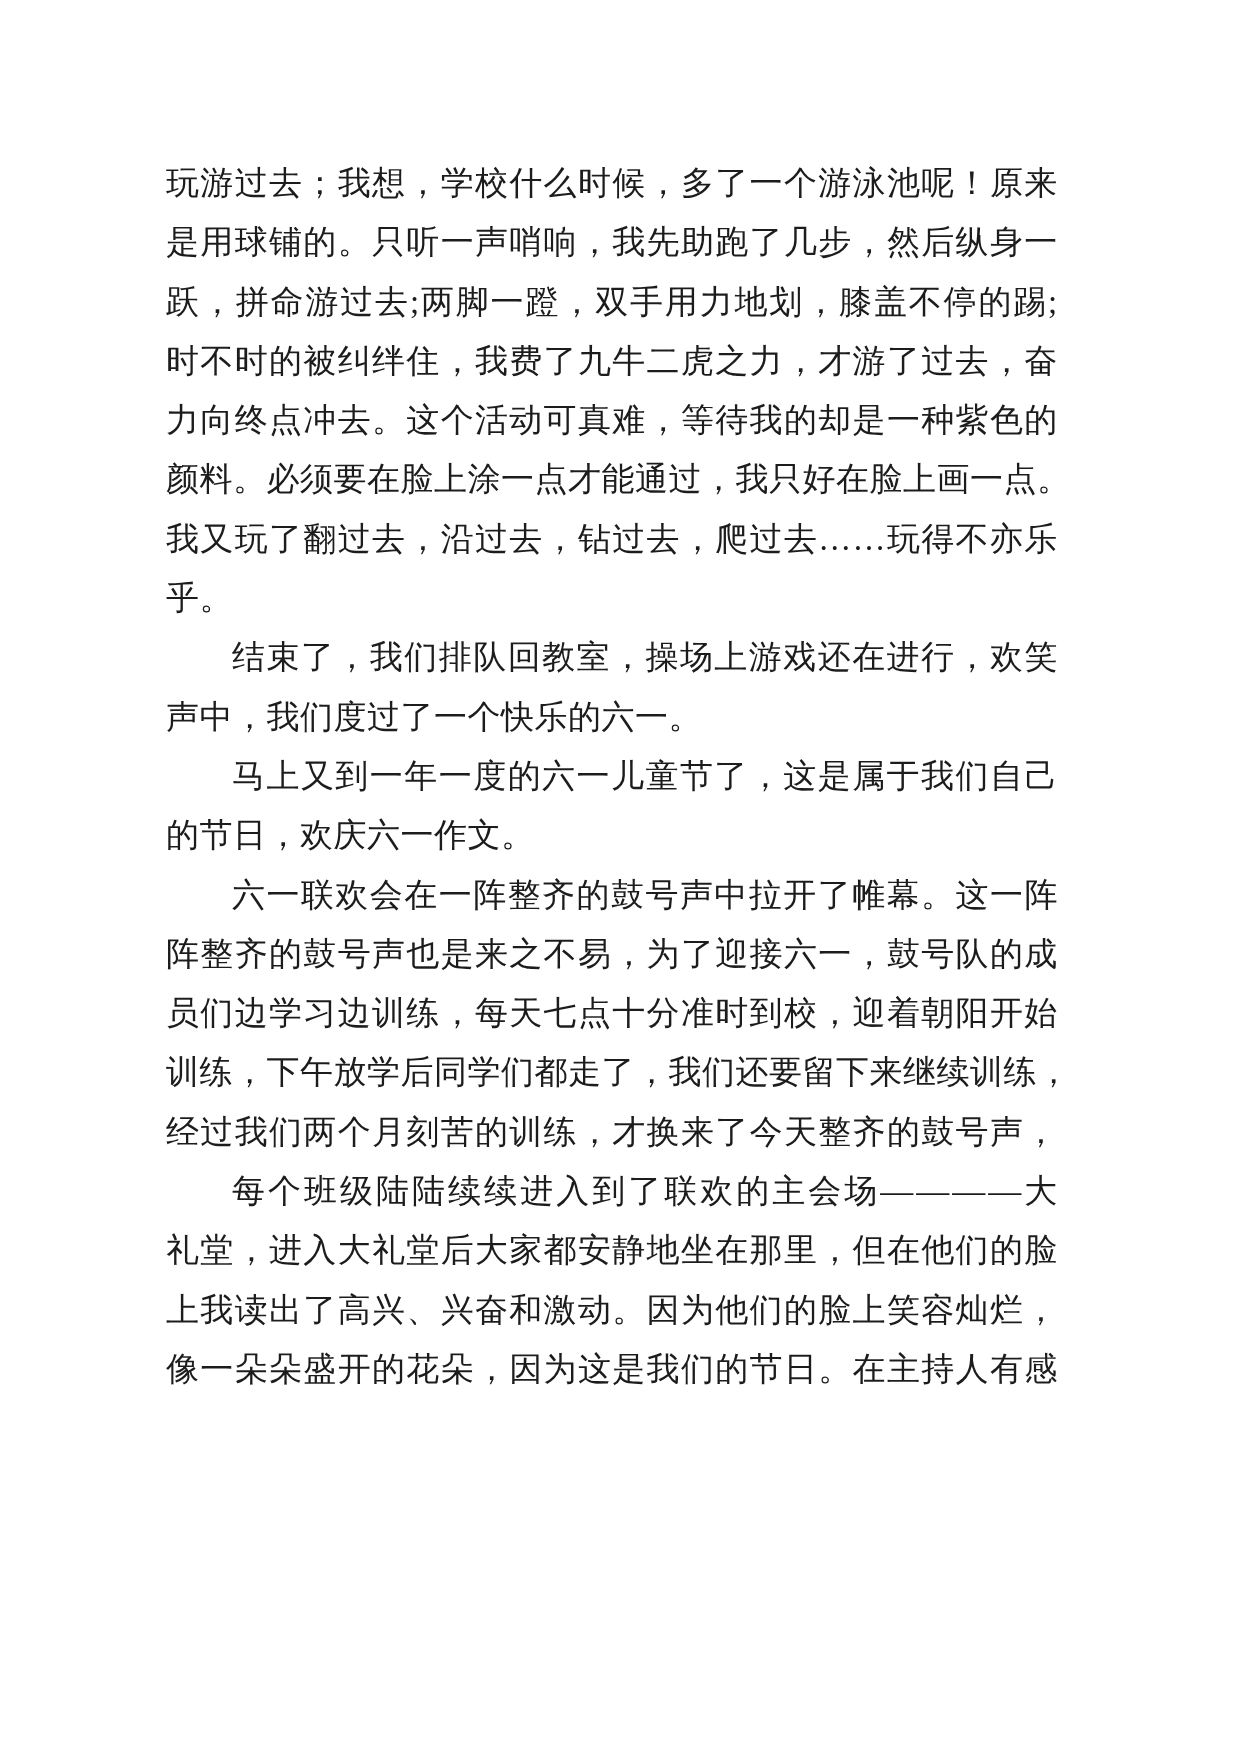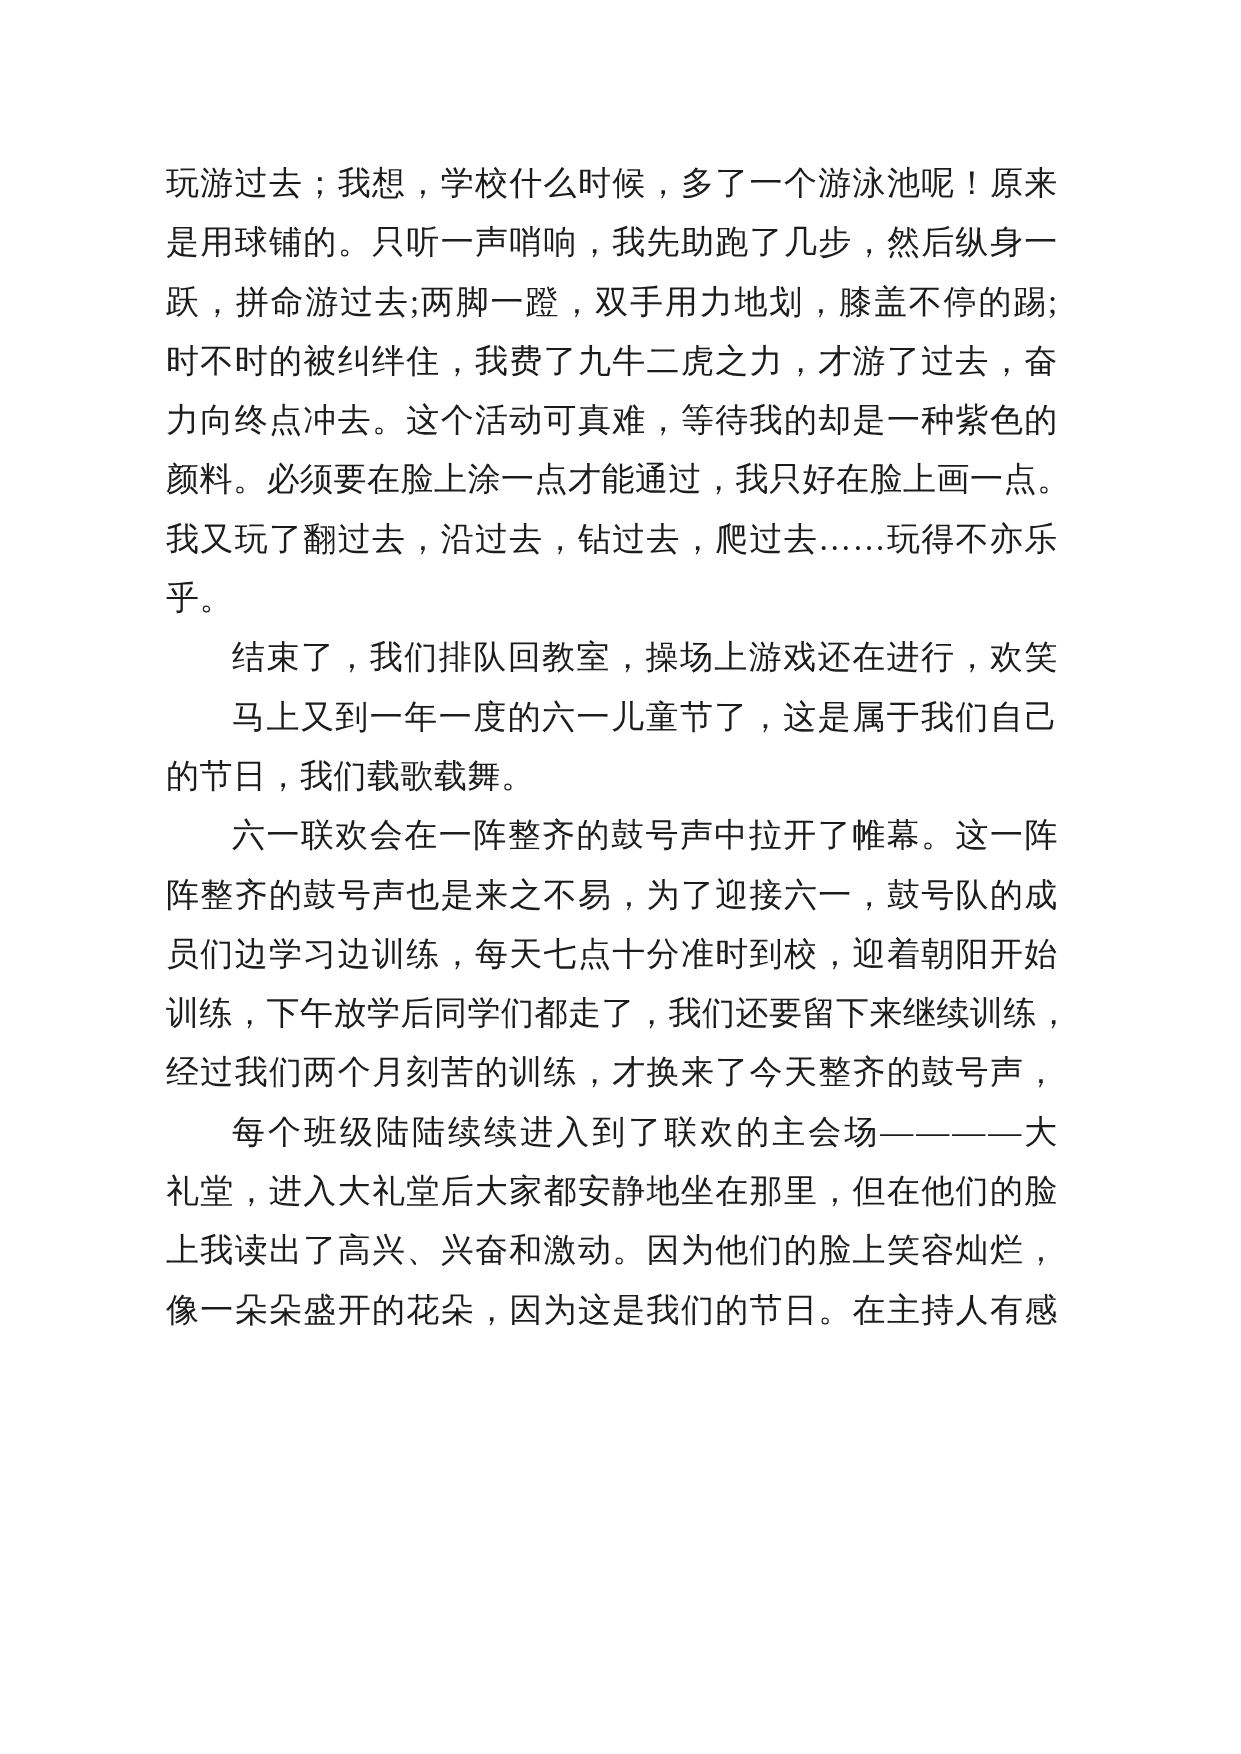--- a/index.html
+++ b/index.html
@@ -257,20 +257,21 @@
         <span>游</span>
         <span>戏</span>
         <span>还</span>
         <span>在</span>
         <span>进</span>
         <span>行</span>
         <span>，</span>
         <span>欢</span>
         <span>笑</span>
       </div>
+      <div class="line left">声中，我们度过了一个快乐的六一。</div>
       <div class="line justify indent">
         <span>马</span>
         <span>上</span>
         <span>又</span>
         <span>到</span>
         <span>一</span>
         <span>年</span>
         <span>一</span>
         <span>度</span>
         <span>的</span>
@@ -283,21 +284,21 @@
         <span>，</span>
         <span>这</span>
         <span>是</span>
         <span>属</span>
         <span>于</span>
         <span>我</span>
         <span>们</span>
         <span>自</span>
         <span>己</span>
       </div>
-      <div class="line left">的节日，我们载歌载舞。</div>
+      <div class="line left">的节日，欢庆六一作文。</div>
       <div class="line justify indent">
         <span>六</span>
         <span>一</span>
         <span>联</span>
         <span>欢</span>
         <span>会</span>
         <span>在</span>
         <span>一</span>
         <span>阵</span>
         <span>整</span>

